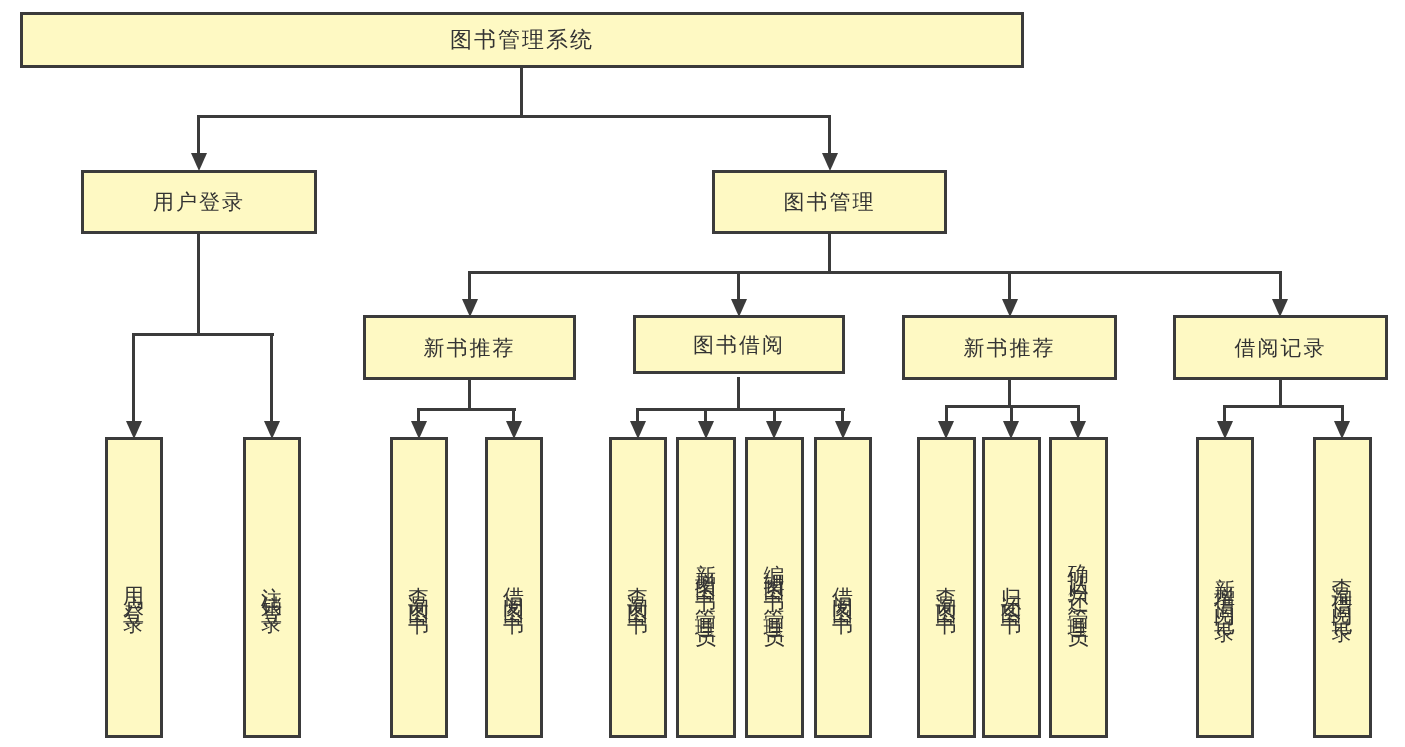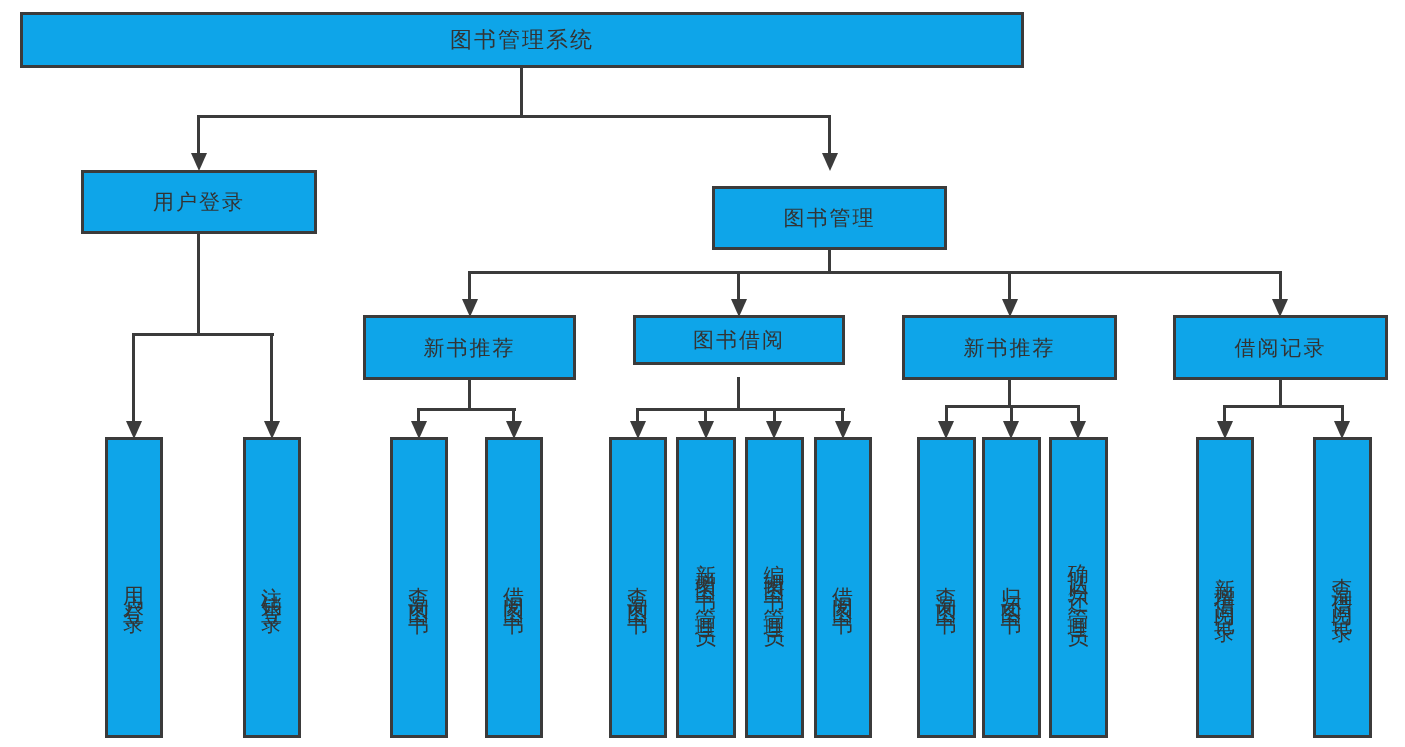--- a/index.html
+++ b/index.html
@@ -9,21 +9,21 @@
     height: 747px;
     background: #ffffff;
     font-family: "Liberation Sans", sans-serif;
     color: #333333;
     overflow: hidden;
   }
   .box {
     position: absolute;
     box-sizing: border-box;
     border: 3px solid #3b3b3b;
-    background: #0ea5e9;
+    background: #fef9c3;
     display: flex;
     align-items: center;
     justify-content: center;
     color: #333333;
     z-index: 2;
   }
   .hlabel {
     font-size: 21px;
     letter-spacing: 2px;
     white-space: nowrap;
@@ -81,21 +81,21 @@
   <div class="vline" style="left:520px; top:66px; height:52px;"></div>
   <div class="hline" style="left:197px; top:115px; width:634px;"></div>
   <div class="vline" style="left:197px; top:116px; height:39px;"></div>
   <div class="arrow" style="left:191px; top:153px;"></div>
   <div class="vline" style="left:828px; top:116px; height:39px;"></div>
   <div class="arrow" style="left:822px; top:153px;"></div>
 
   <div class="box" style="left:81px; top:170px; width:236px; height:64px;">
     <span class="hlabel">用户登录</span>
   </div>
-  <div class="box" style="left:712px; top:186px; width:235px; height:64px;">
+  <div class="box" style="left:712px; top:170px; width:235px; height:64px;">
     <span class="hlabel">图书管理</span>
   </div>
 
   <div class="vline" style="left:197px; top:232px; height:104px;"></div>
   <div class="hline" style="left:132px; top:333px; width:142px;"></div>
   <div class="vline" style="left:132px; top:334px; height:89px;"></div>
   <div class="arrow" style="left:126px; top:421px;"></div>
   <div class="vline" style="left:270px; top:334px; height:89px;"></div>
   <div class="arrow" style="left:264px; top:421px;"></div>
 
@@ -106,21 +106,21 @@
   <div class="vline" style="left:737px; top:272px; height:29px;"></div>
   <div class="arrow" style="left:731px; top:299px;"></div>
   <div class="vline" style="left:1008px; top:272px; height:29px;"></div>
   <div class="arrow" style="left:1002px; top:299px;"></div>
   <div class="vline" style="left:1279px; top:272px; height:29px;"></div>
   <div class="arrow" style="left:1272px; top:299px;"></div>
 
   <div class="box" style="left:363px; top:315px; width:213px; height:65px;">
     <span class="hlabel">新书推荐</span>
   </div>
-  <div class="box" style="left:633px; top:315px; width:212px; height:50px;">
+  <div class="box" style="left:633px; top:315px; width:212px; height:59px;">
     <span class="hlabel">图书借阅</span>
   </div>
   <div class="box" style="left:902px; top:315px; width:215px; height:65px;">
     <span class="hlabel">新书推荐</span>
   </div>
   <div class="box" style="left:1173px; top:315px; width:215px; height:65px;">
     <span class="hlabel">借阅记录</span>
   </div>
 
   <div class="vline" style="left:468px; top:377px; height:33px;"></div>

